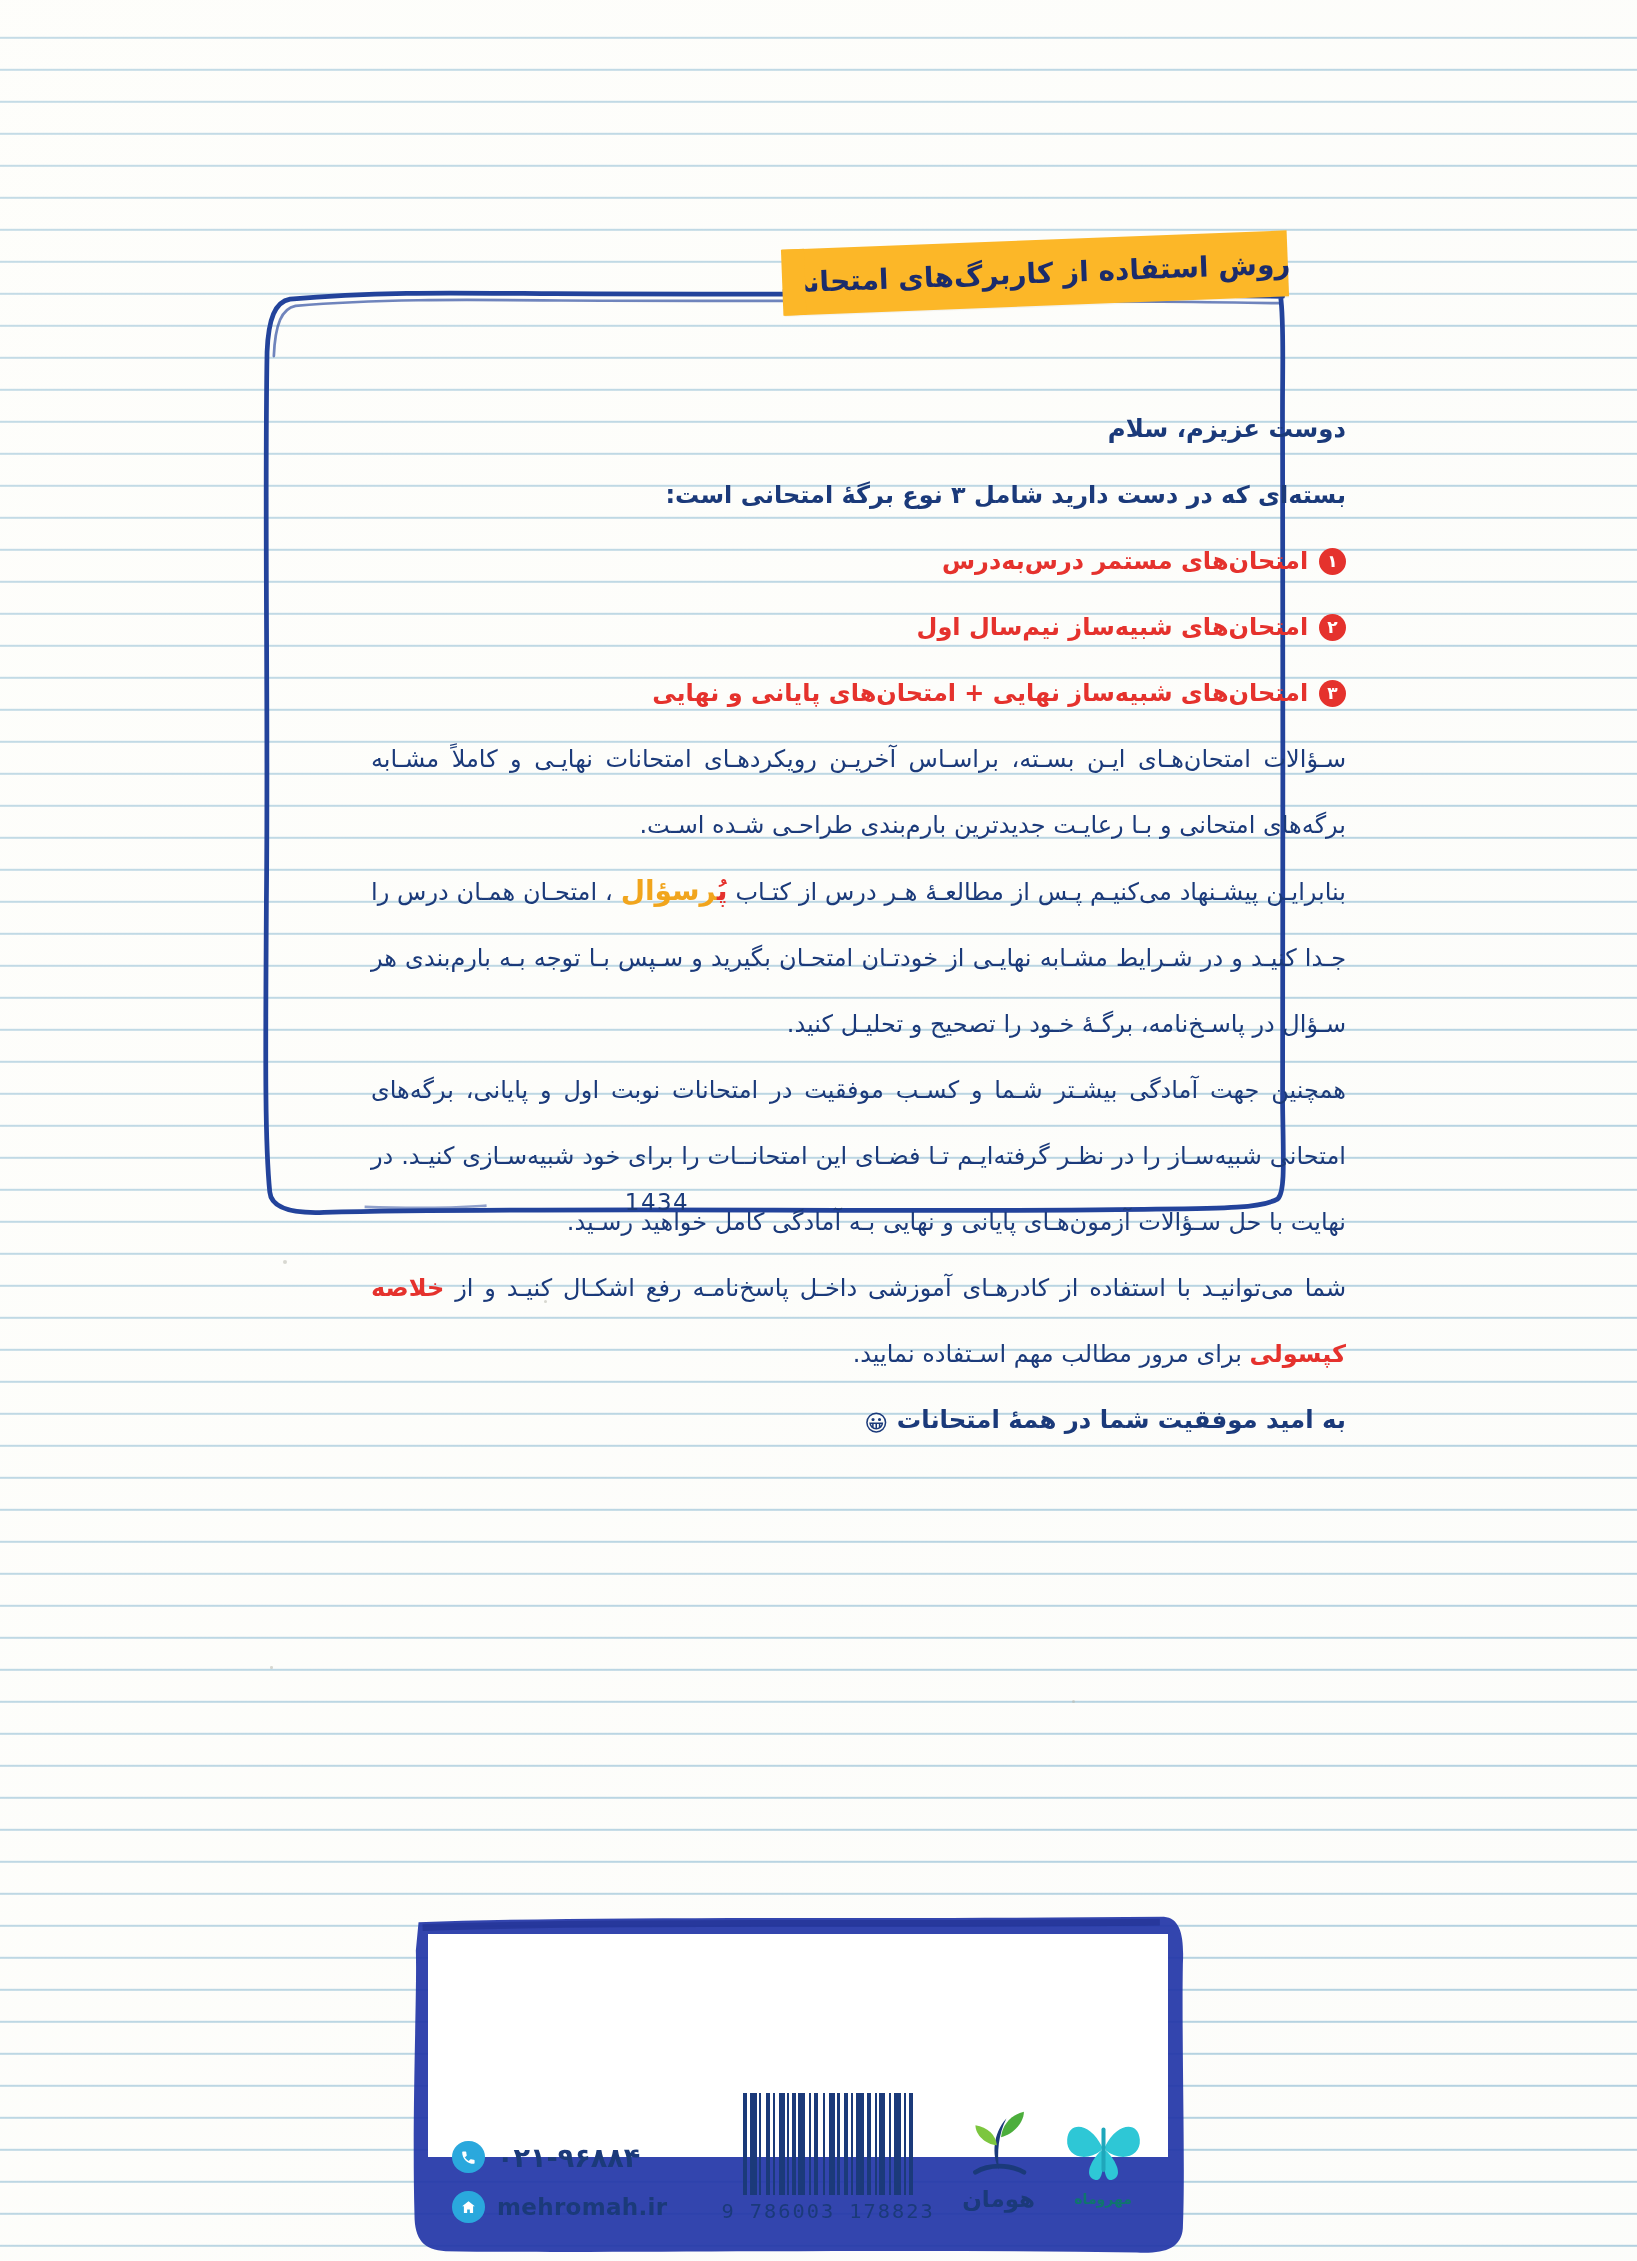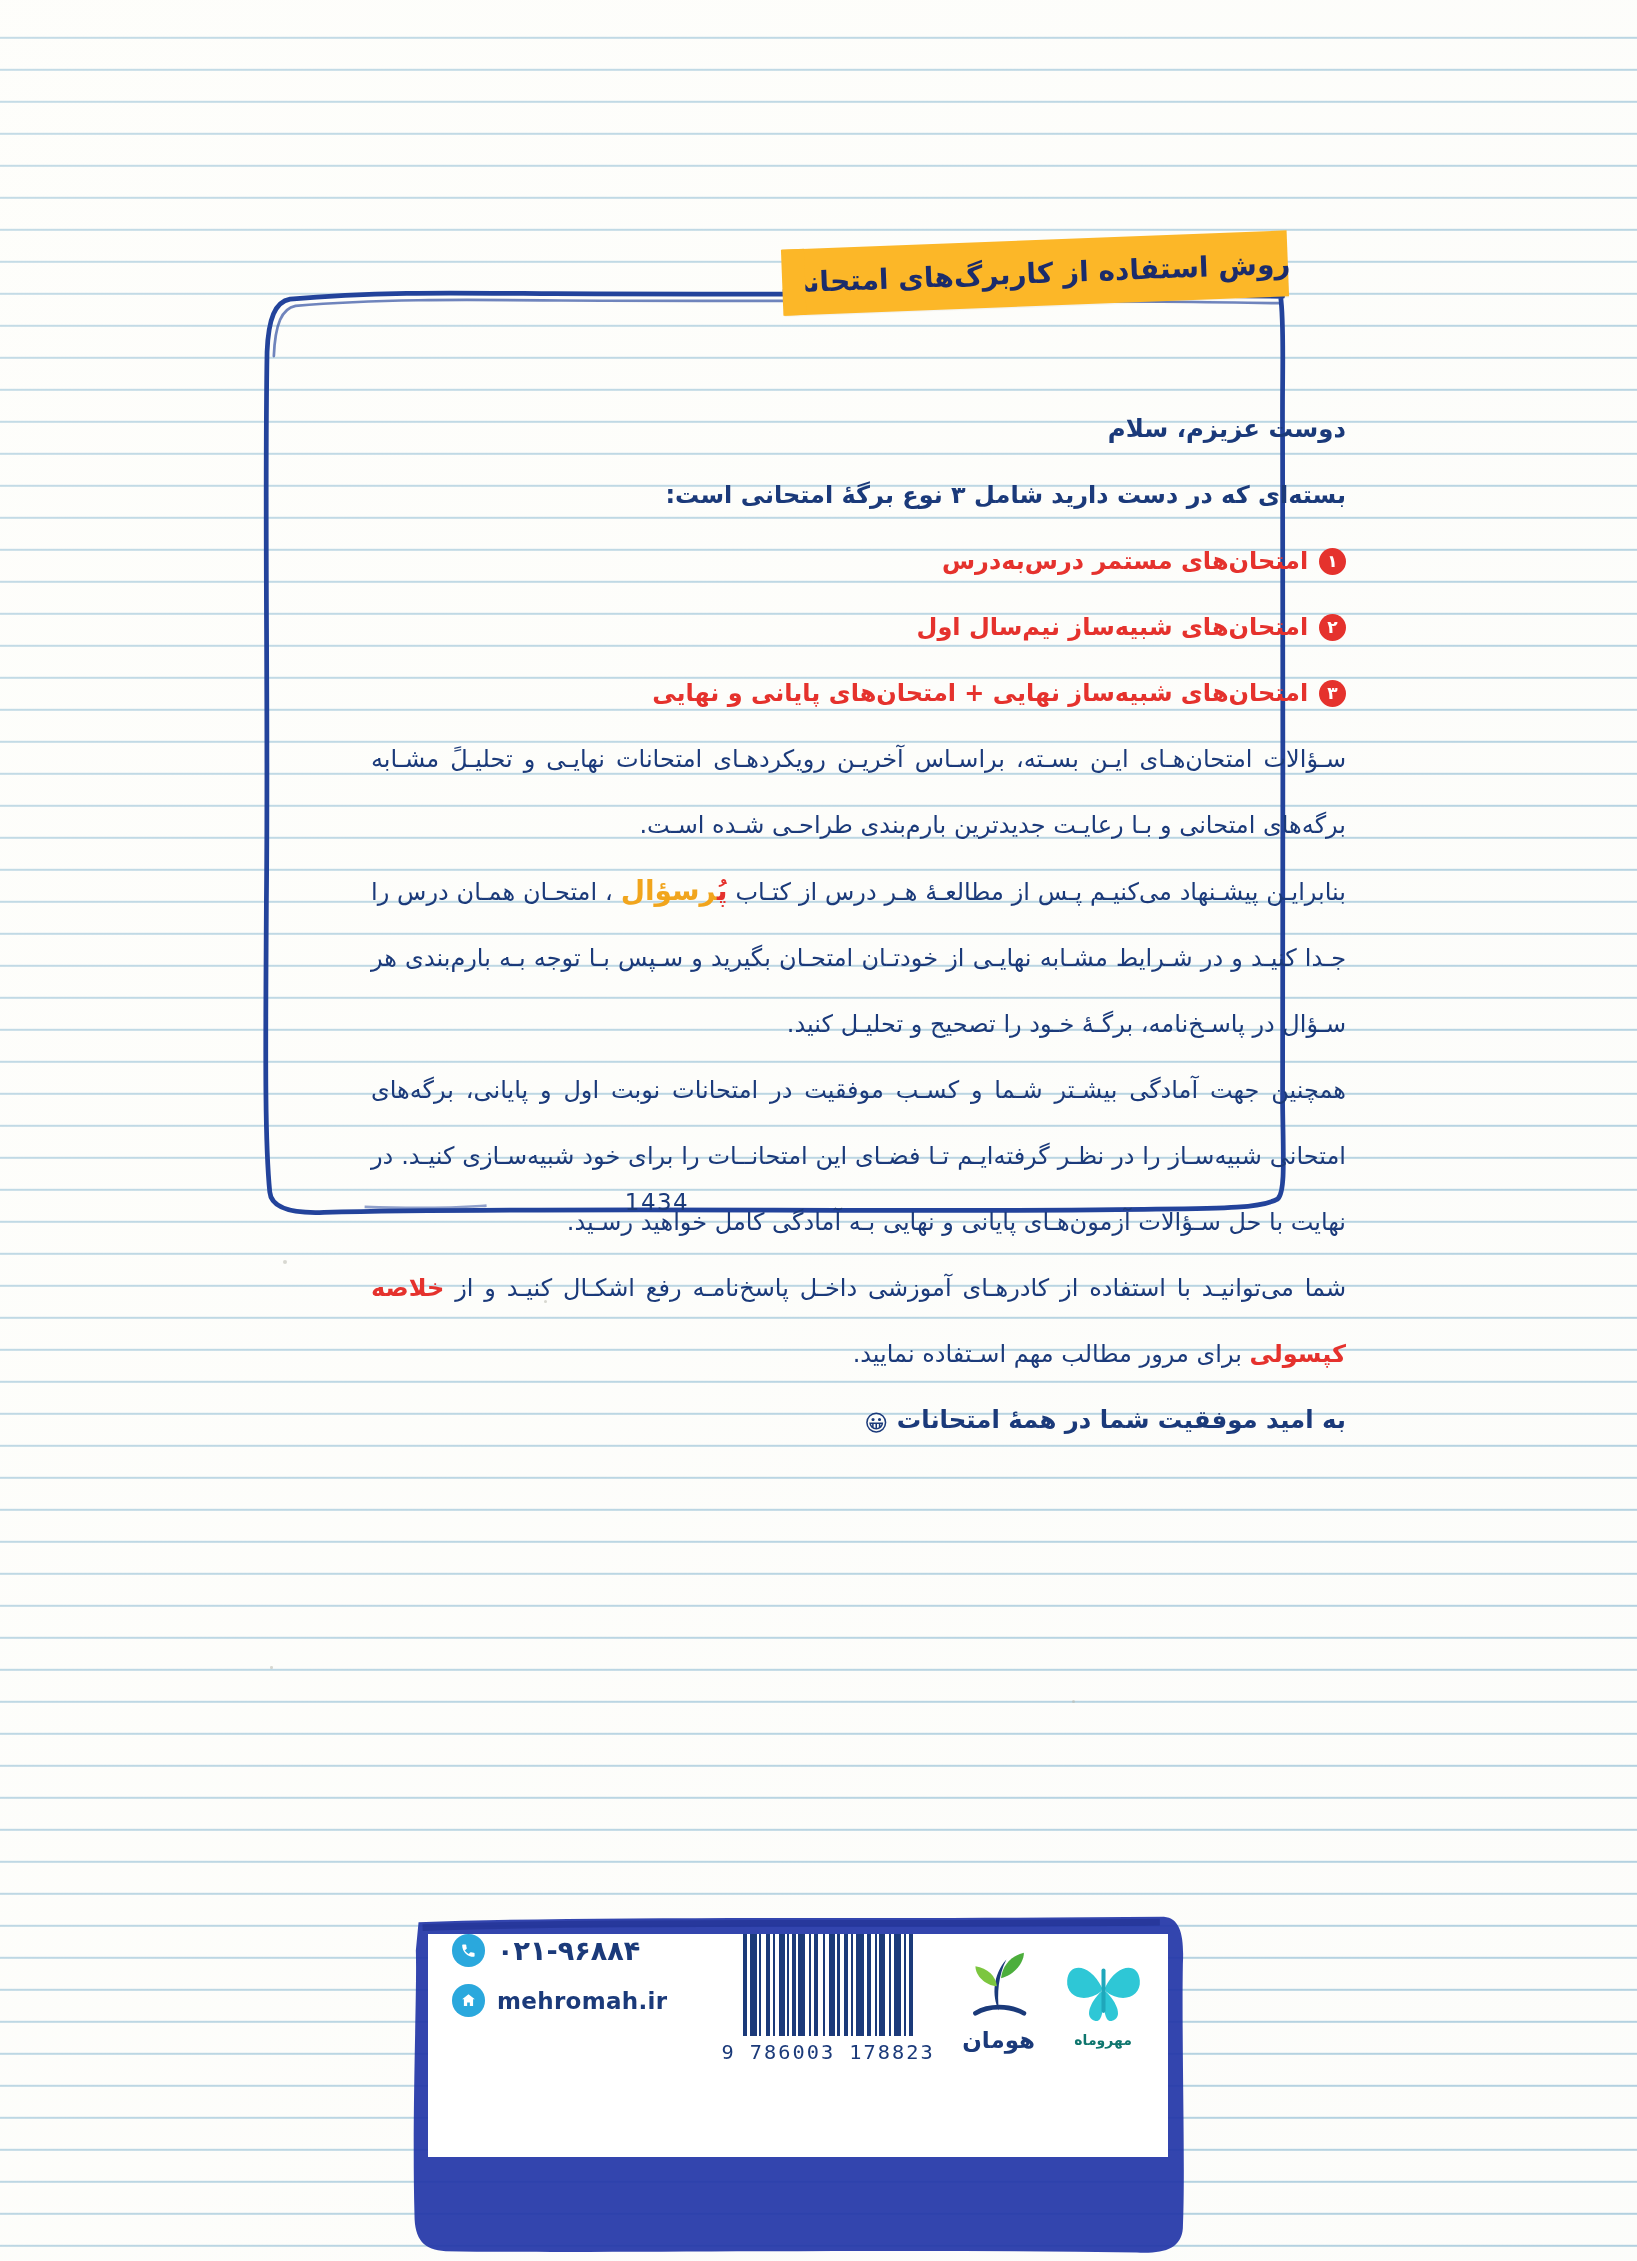--- a/index.html
+++ b/index.html
@@ -190,21 +190,21 @@
     background: #ffffff;
   }
   #band-content {
     position: absolute;
     left: 23px;
     top: 24.4px;
     right: 23px;
     height: 289px;
     display: flex;
     flex-direction: row-reverse;
-    align-items: flex-start;
+    align-items: flex-end;
     justify-content: space-between;
     padding: 0 24.4px;
     box-sizing: border-box;
   }
   .contact {
     display: flex;
     flex-direction: column;
     gap: 17.6px;
     direction: ltr;
   }
@@ -336,21 +336,21 @@
     </div>
     <div class="item-line">
       <span class="badge">۲</span>
       <span>امتحان‌های شبیه‌ساز نیم‌سال اول</span>
     </div>
     <div class="item-line">
       <span class="badge">۳</span>
       <span>امتحان‌های شبیه‌ساز نهایی + امتحان‌های پایانی و نهایی</span>
     </div>
 
-    <p class="para">سـؤالات امتحان‌هـای ایـن بسـته، براسـاس آخریـن رویکردهـای امتحانات نهایـی و تحلیـلً مشـابه برگه‌های امتحانی و بـا رعایـت جدیدترین بارم‌بندی طراحـی شـده اسـت.</p>
+    <p class="para">سـؤالات امتحان‌هـای ایـن بسـته، براسـاس آخریـن رویکردهـای امتحانات نهایـی و کاملاً مشـابه برگه‌های امتحانی و بـا رعایـت جدیدترین بارم‌بندی طراحـی شـده اسـت.</p>
 
     <p class="para">
       <span>بنابرایـن پیشـنهاد می‌کنیـم پـس از مطالعـهٔ هـر درس از کتـاب</span>
       <span class="brand-pas"><span>پُ</span><span class="sword">رسؤال</span></span>
       <span>، امتحـان همـان درس را جـدا کنیـد و در شـرایط مشـابه نهایـی از خودتـان امتحـان بگیرید و سـپس بـا توجه بـه بارم‌بندی هر سـؤال در پاسـخ‌نامه، برگـهٔ خـود را تصحیح و تحلیـل کنید.</span>
     </p>
 
     <p class="para">همچنین جهت آمادگی بیشـتر شـما و کسـب موفقیت در امتحانات نوبت اول و پایانی، برگه‌های امتحانی شبیه‌سـاز را در نظـر گرفته‌ایـم تـا فضـای این امتحانــات را برای خود شبیه‌سـازی کنیـد. در نهایت با حل سـؤالات آزمون‌هـای پایانی و نهایی بـه آمادگی کامل خواهید رسـید.</p>
 
     <p class="para">

